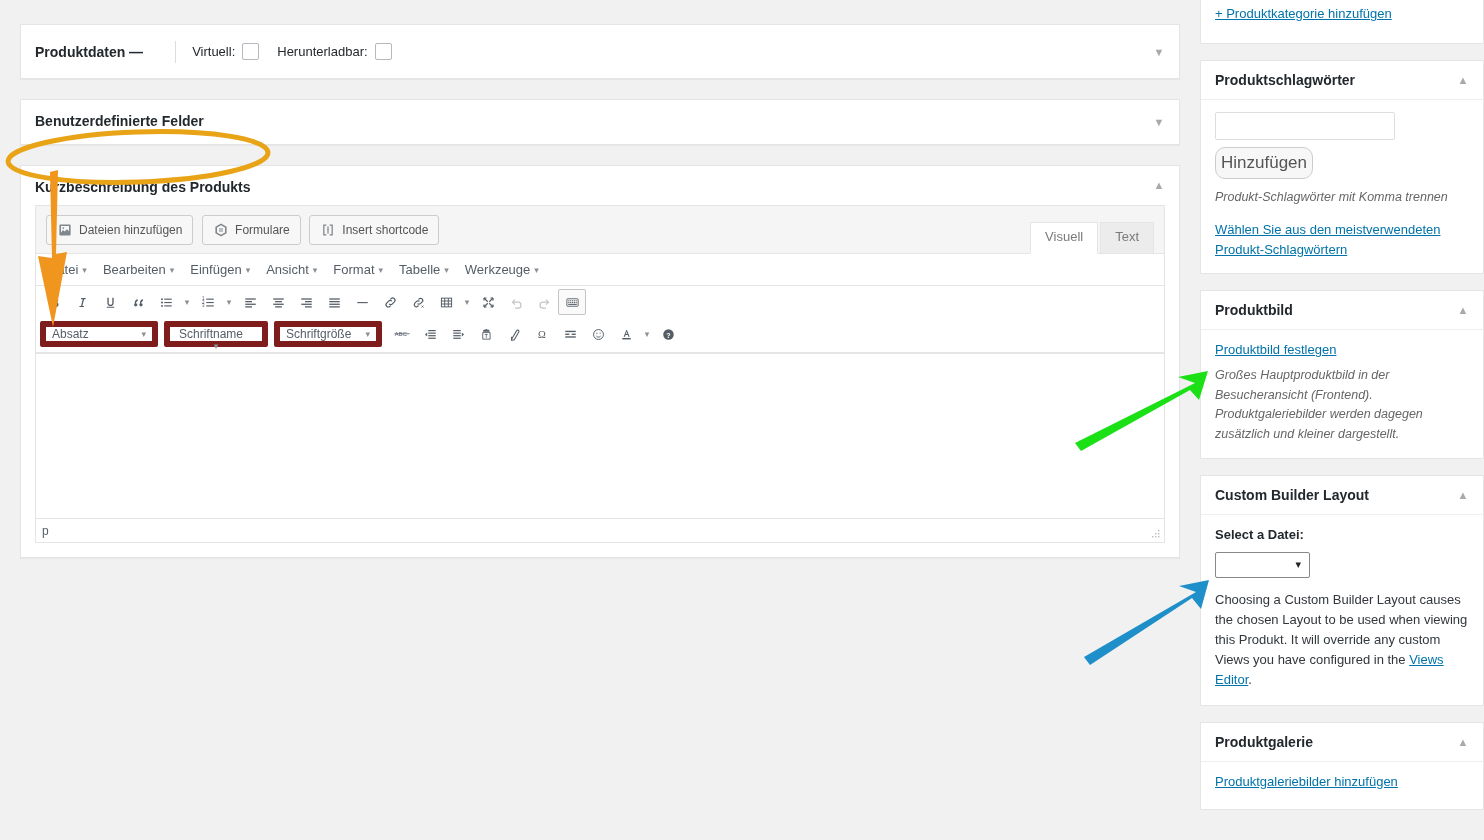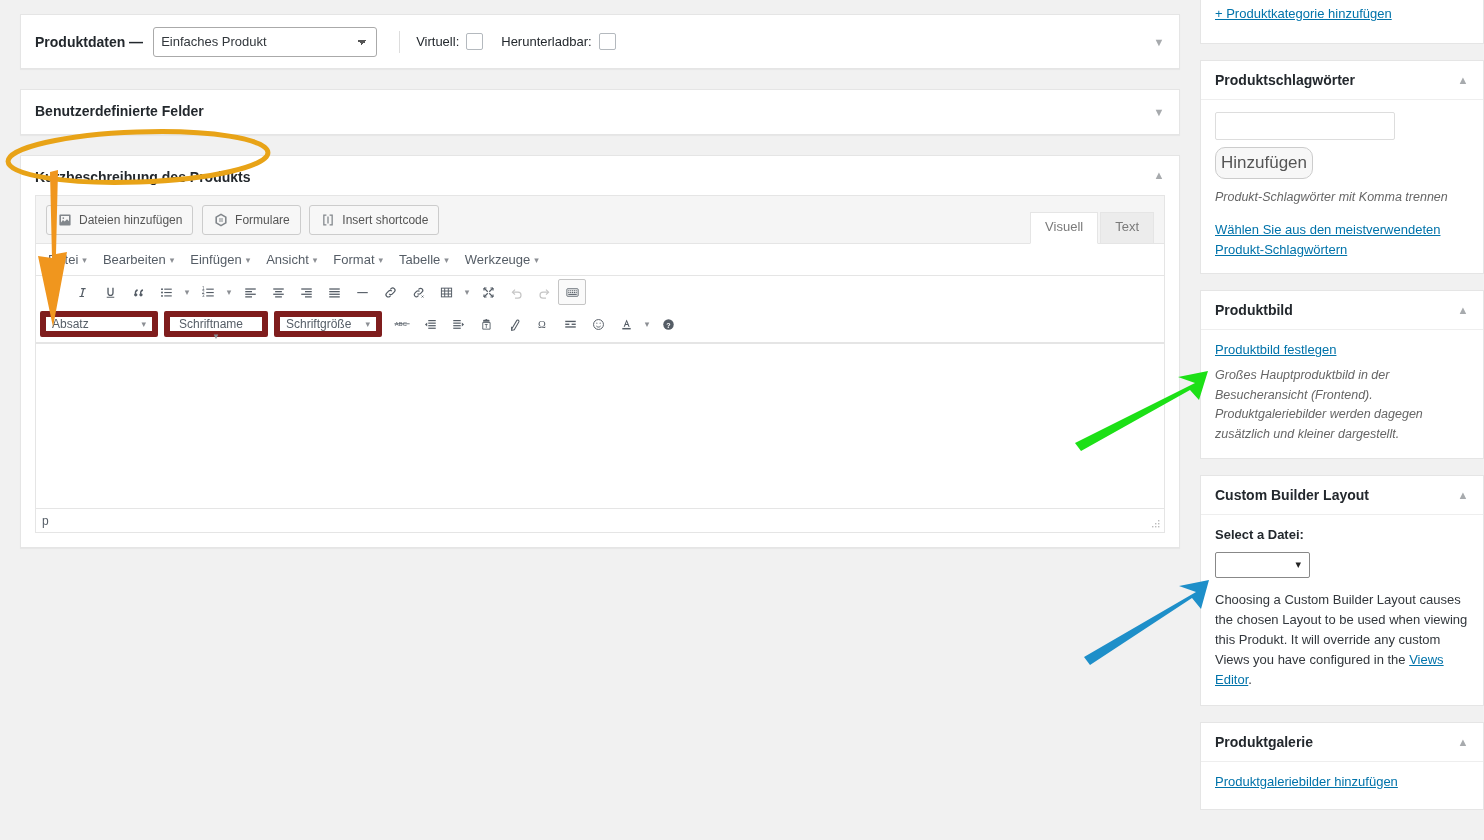--- a/index.html
+++ b/index.html
@@ -9,21 +9,21 @@
     background: #f1f1f1;
     font-family: "Liberation Sans", sans-serif;
     font-size: 13px;
     color: #23282d;
     overflow: hidden;
     position: relative;
   }
 
   
   #root { position: relative; width: 1484px; height: 840px; }
-  #main-col { position: absolute; left: 20px; top: 14px; width: 1160px; }
+  #main-col { position: absolute; left: 20px; top: 24px; width: 1160px; }
   #side-col { position: absolute; left: 1200px; top: 0px; width: 284px; }
 
   
   .postbox {
     background: #fff;
     border: 1px solid #e5e5e5;
     box-shadow: 0 1px 1px rgba(0,0,0,.04);
     margin-bottom: 20px;
     position: relative;
   }
@@ -323,23 +323,20 @@
 </head>
 <body>
 
 <div id="root">
 
   <div id="main-col">
 
     <div class="postbox" id="product-data-panel">
       <div class="pd-row">
         <span class="pd-label">Produktdaten —</span>
-        <select class="wp-select" id="product-type-select">
-          <option>Einfaches Produkt</option>
-        </select>
         <span class="pd-sep"></span>
         <span class="cb-group">
           <span class="cb-label">Virtuell:</span>
           <span class="wp-checkbox"></span>
         </span>
         <span class="cb-group">
           <span class="cb-label">Herunterladbar:</span>
           <span class="wp-checkbox"></span>
         </span>
         <span class="toggle-arrow">▼</span>

